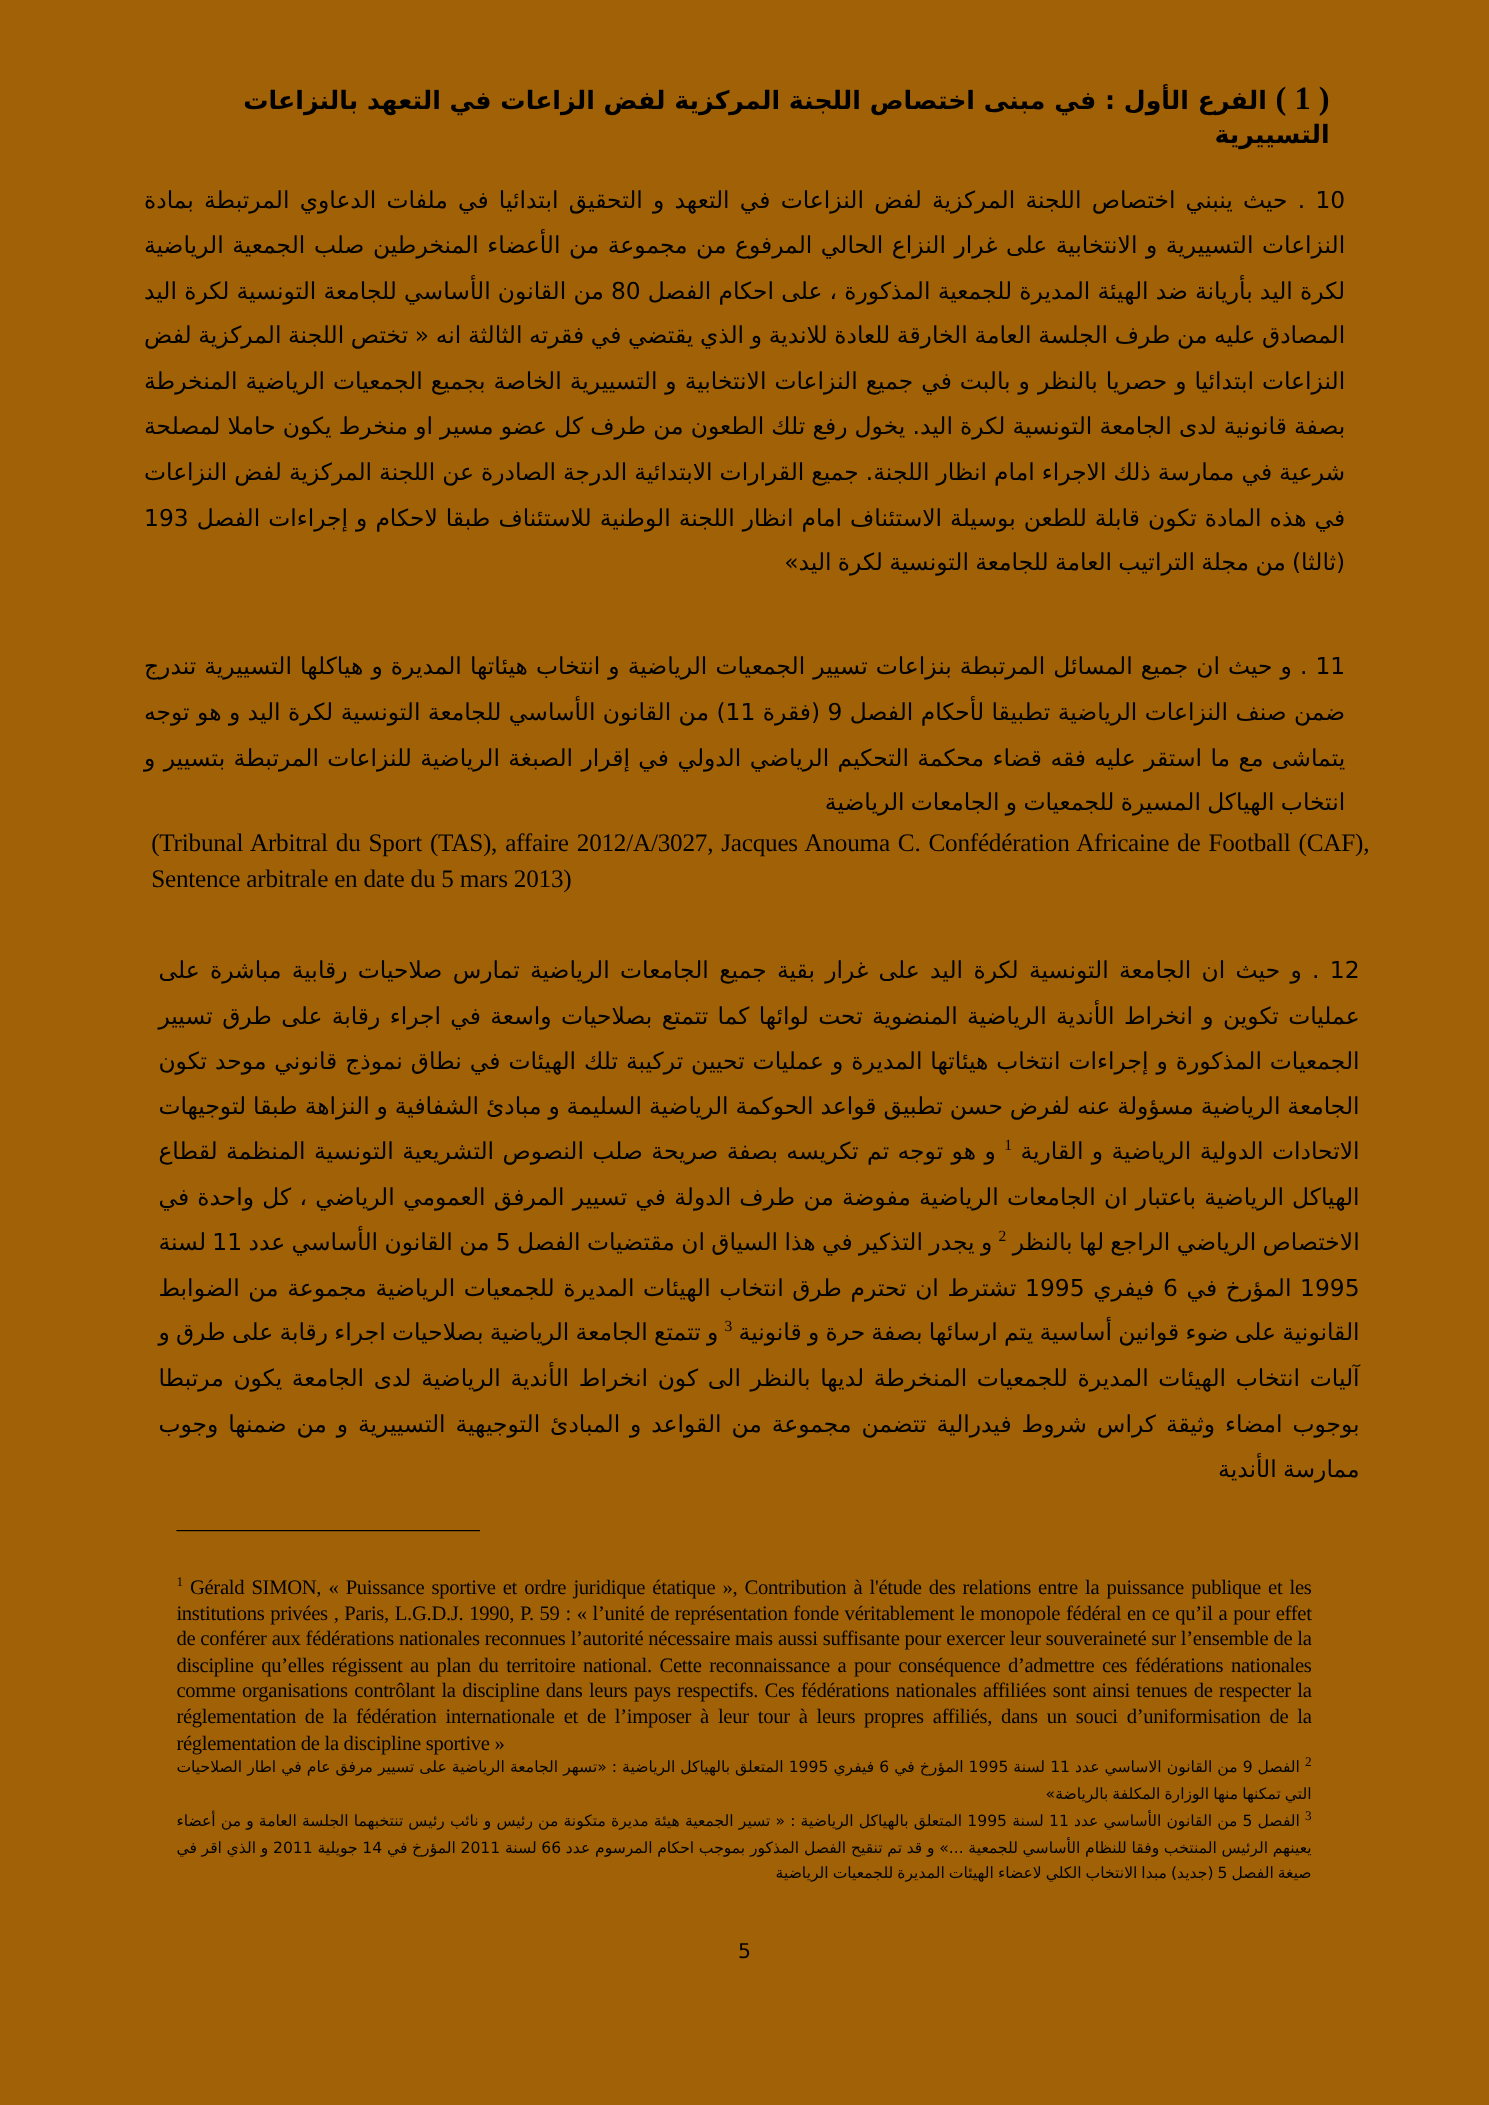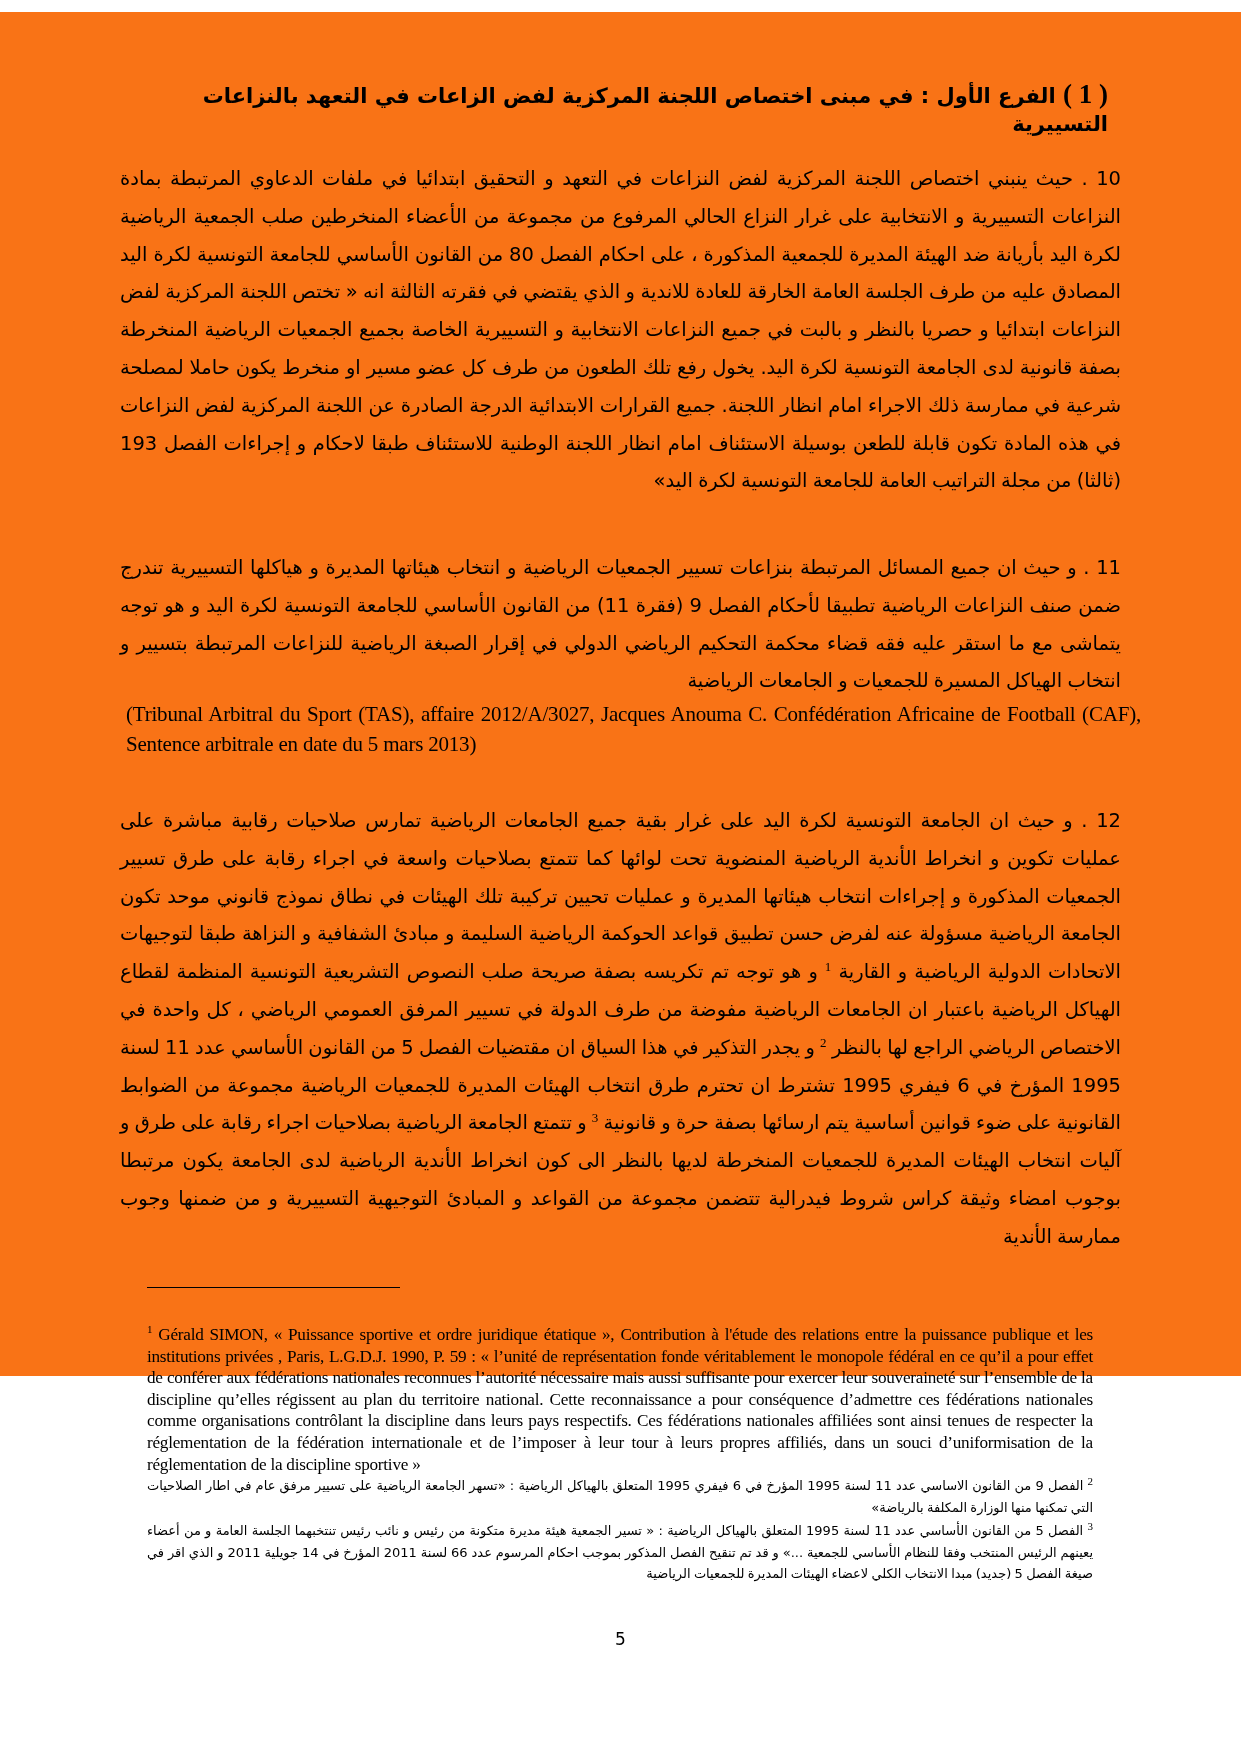--- a/index.html
+++ b/index.html
@@ -1,17 +1,17 @@
 <!DOCTYPE html>
 <html><head>
 <meta charset="utf-8">
 <style>
   html, body { margin: 0; padding: 0; background: #ffffff; }
   body { width: 1241px; height: 1754px; position: relative; overflow: hidden; color: #000; }
-  .page { position: absolute; left: 0; top: 12px; width: 1241px; height: 1364px; background: #f97316; }
+  .page { position: absolute; left: 0; top: 0; width: 1241px; height: 1754px; background: #a16207; }
 
   .heading {
     position: absolute; left: 140px; width: 968px; top: 68px;
     direction: rtl; text-align: right;
     font-family: "DejaVu Sans", sans-serif; font-weight: bold;
     font-size: 21px; line-height: 28px; letter-spacing: -0.3px;
   }
   .heading .num { font-family: "Liberation Serif", serif; font-size: 27px; font-weight: bold; }
 
   .body-block {
@@ -68,21 +68,21 @@
   <div class="body-block" style="top:148px;">
     <p class="last">10 . حيث ينبني اختصاص اللجنة المركزية لفض النزاعات في التعهد و التحقيق ابتدائيا في ملفات الدعاوي المرتبطة بمادة النزاعات التسييرية و الانتخابية على غرار النزاع الحالي المرفوع من مجموعة من الأعضاء المنخرطين صلب الجمعية الرياضية لكرة اليد بأريانة ضد الهيئة المديرة للجمعية المذكورة ، على احكام الفصل 80 من القانون الأساسي للجامعة التونسية لكرة اليد المصادق عليه من طرف الجلسة العامة الخارقة للعادة للاندية و الذي يقتضي في فقرته الثالثة انه « تختص اللجنة المركزية لفض النزاعات ابتدائيا و حصريا بالنظر و بالبت في جميع النزاعات الانتخابية و التسييرية الخاصة بجميع الجمعيات الرياضية المنخرطة بصفة قانونية لدى الجامعة التونسية لكرة اليد. يخول رفع تلك الطعون من طرف كل عضو مسير او منخرط يكون حاملا لمصلحة شرعية في ممارسة ذلك الاجراء امام انظار اللجنة. جميع القرارات الابتدائية الدرجة الصادرة عن اللجنة المركزية لفض النزاعات في هذه المادة تكون قابلة للطعن بوسيلة الاستئناف امام انظار اللجنة الوطنية للاستئناف طبقا لاحكام و إجراءات الفصل 193 (ثالثا) من مجلة التراتيب العامة للجامعة التونسية لكرة اليد»</p>
   </div>
 
   <div class="body-block" style="top:537px;">
     <p class="last">11 . و حيث ان جميع المسائل المرتبطة بنزاعات تسيير الجمعيات الرياضية و انتخاب هيئاتها المديرة و هياكلها التسييرية تندرج ضمن صنف النزاعات الرياضية تطبيقا لأحكام الفصل 9 (فقرة 11) من القانون الأساسي للجامعة التونسية لكرة اليد و هو توجه يتماشى مع ما استقر عليه فقه قضاء محكمة التحكيم الرياضي الدولي في إقرار الصبغة الرياضية للنزاعات المرتبطة بتسيير و انتخاب الهياكل المسيرة للجمعيات و الجامعات الرياضية</p>
   </div>
 
   <div class="latin-cite">(Tribunal Arbitral du Sport (TAS), affaire 2012/A/3027, Jacques Anouma C. Confédération Africaine de Football (CAF), Sentence arbitrale en date du 5 mars 2013)</div>
 
-  <div class="body-block" style="top:790px;">
+  <div class="body-block" style="top:790px;margin-left:12px;">
     <p class="last"><span>12 . و حيث ان الجامعة التونسية لكرة اليد على غرار بقية جميع الجامعات الرياضية تمارس صلاحيات رقابية مباشرة على عمليات تكوين و انخراط الأندية الرياضية المنضوية تحت لوائها كما تتمتع بصلاحيات واسعة في اجراء رقابة على طرق تسيير الجمعيات المذكورة و إجراءات انتخاب هيئاتها المديرة و عمليات تحيين تركيبة تلك الهيئات في نطاق نموذج قانوني موحد تكون الجامعة الرياضية مسؤولة عنه لفرض حسن تطبيق قواعد الحوكمة الرياضية السليمة و مبادئ الشفافية و النزاهة طبقا لتوجيهات الاتحادات الدولية الرياضية و القارية</span> <sup class="fn">1</sup><span> و هو توجه تم تكريسه بصفة صريحة صلب النصوص التشريعية التونسية المنظمة لقطاع الهياكل الرياضية باعتبار ان الجامعات الرياضية مفوضة من طرف الدولة في تسيير المرفق العمومي الرياضي ، كل واحدة في الاختصاص الرياضي الراجع لها بالنظر</span> <sup class="fn">2</sup><span> و يجدر التذكير في هذا السياق ان مقتضيات الفصل 5 من القانون الأساسي عدد 11 لسنة 1995 المؤرخ في 6 فيفري 1995 تشترط ان تحترم طرق انتخاب الهيئات المديرة للجمعيات الرياضية مجموعة من الضوابط القانونية على ضوء قوانين أساسية يتم ارسائها بصفة حرة و قانونية</span> <sup class="fn">3</sup><span> و تتمتع الجامعة الرياضية بصلاحيات اجراء رقابة على طرق و آليات انتخاب الهيئات المديرة للجمعيات المنخرطة لديها بالنظر الى كون انخراط الأندية الرياضية لدى الجامعة يكون مرتبطا بوجوب امضاء وثيقة كراس شروط فيدرالية تتضمن مجموعة من القواعد  و المبادئ التوجيهية التسييرية و من ضمنها وجوب ممارسة الأندية</span></p>
   </div>
 
   <div class="fn-sep"></div>
 
   <div class="footnotes">
     <div class="fn-latin"><sup class="fn">1</sup><span> Gérald SIMON, « Puissance sportive et ordre juridique étatique », Contribution à l'étude des relations entre la puissance publique et les institutions privées , Paris, L.G.D.J. 1990, P. 59 :  « l’unité de représentation fonde véritablement le monopole fédéral en ce qu’il a pour effet de conférer aux fédérations nationales reconnues l’autorité nécessaire mais aussi suffisante pour exercer leur souveraineté sur l’ensemble de la discipline qu’elles régissent au plan du territoire national. Cette reconnaissance a pour conséquence d’admettre ces fédérations nationales comme organisations contrôlant la discipline dans leurs pays respectifs. Ces fédérations nationales affiliées sont ainsi tenues de respecter la réglementation de la fédération internationale et de l’imposer à leur tour à leurs propres affiliés, dans un souci d’uniformisation de la réglementation de la discipline sportive »</span></div>
     <div class="fn-ar"><sup class="fn">2</sup><span> الفصل 9 من القانون الاساسي عدد 11 لسنة 1995 المؤرخ في 6 فيفري 1995 المتعلق بالهياكل الرياضية : «تسهر الجامعة الرياضية على تسيير مرفق عام في اطار الصلاحيات التي تمكنها منها الوزارة المكلفة بالرياضة»</span></div>
     <div class="fn-ar" style="margin-top:2px;"><sup class="fn">3</sup><span> الفصل 5 من القانون الأساسي عدد 11 لسنة 1995 المتعلق بالهياكل الرياضية : « تسير الجمعية هيئة مديرة متكونة من رئيس و نائب رئيس تنتخبهما الجلسة العامة و من أعضاء يعينهم الرئيس المنتخب وفقا للنظام الأساسي للجمعية ...» و قد تم تنقيح الفصل المذكور بموجب احكام المرسوم عدد 66 لسنة 2011 المؤرخ في 14 جويلية 2011 و الذي اقر في صيغة الفصل 5 (جديد) مبدا الانتخاب الكلي لاعضاء الهيئات المديرة للجمعيات الرياضية</span></div>
   </div>

